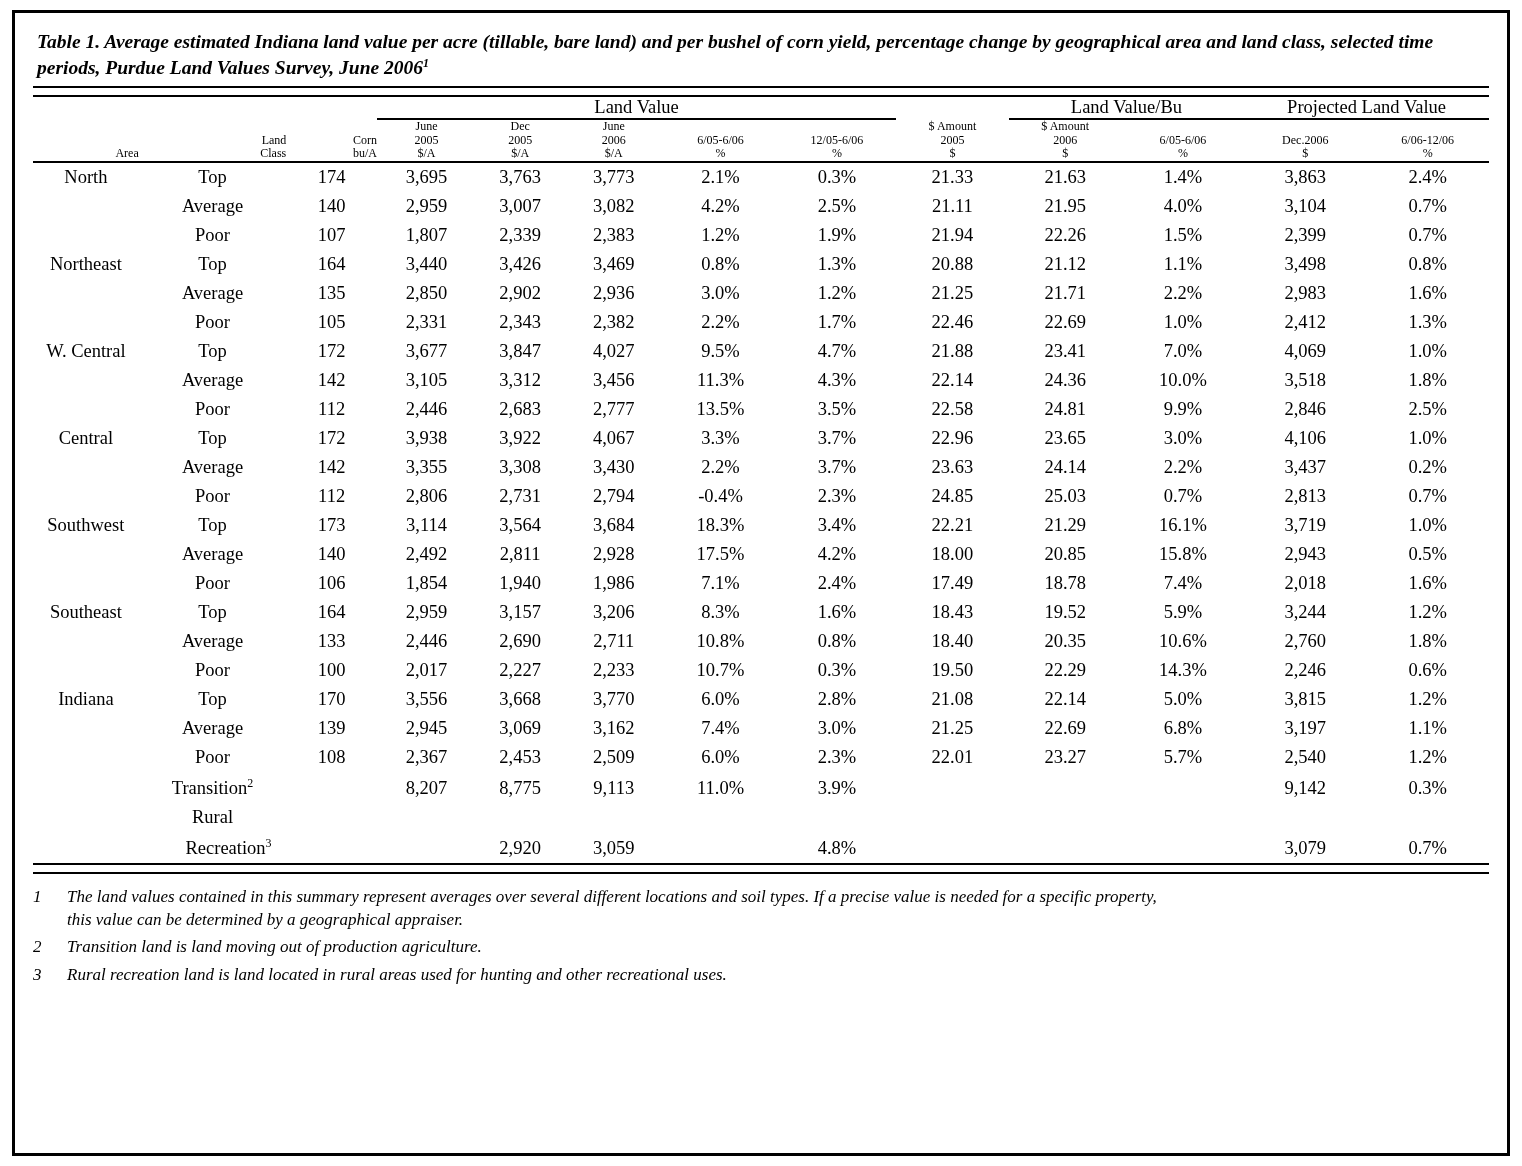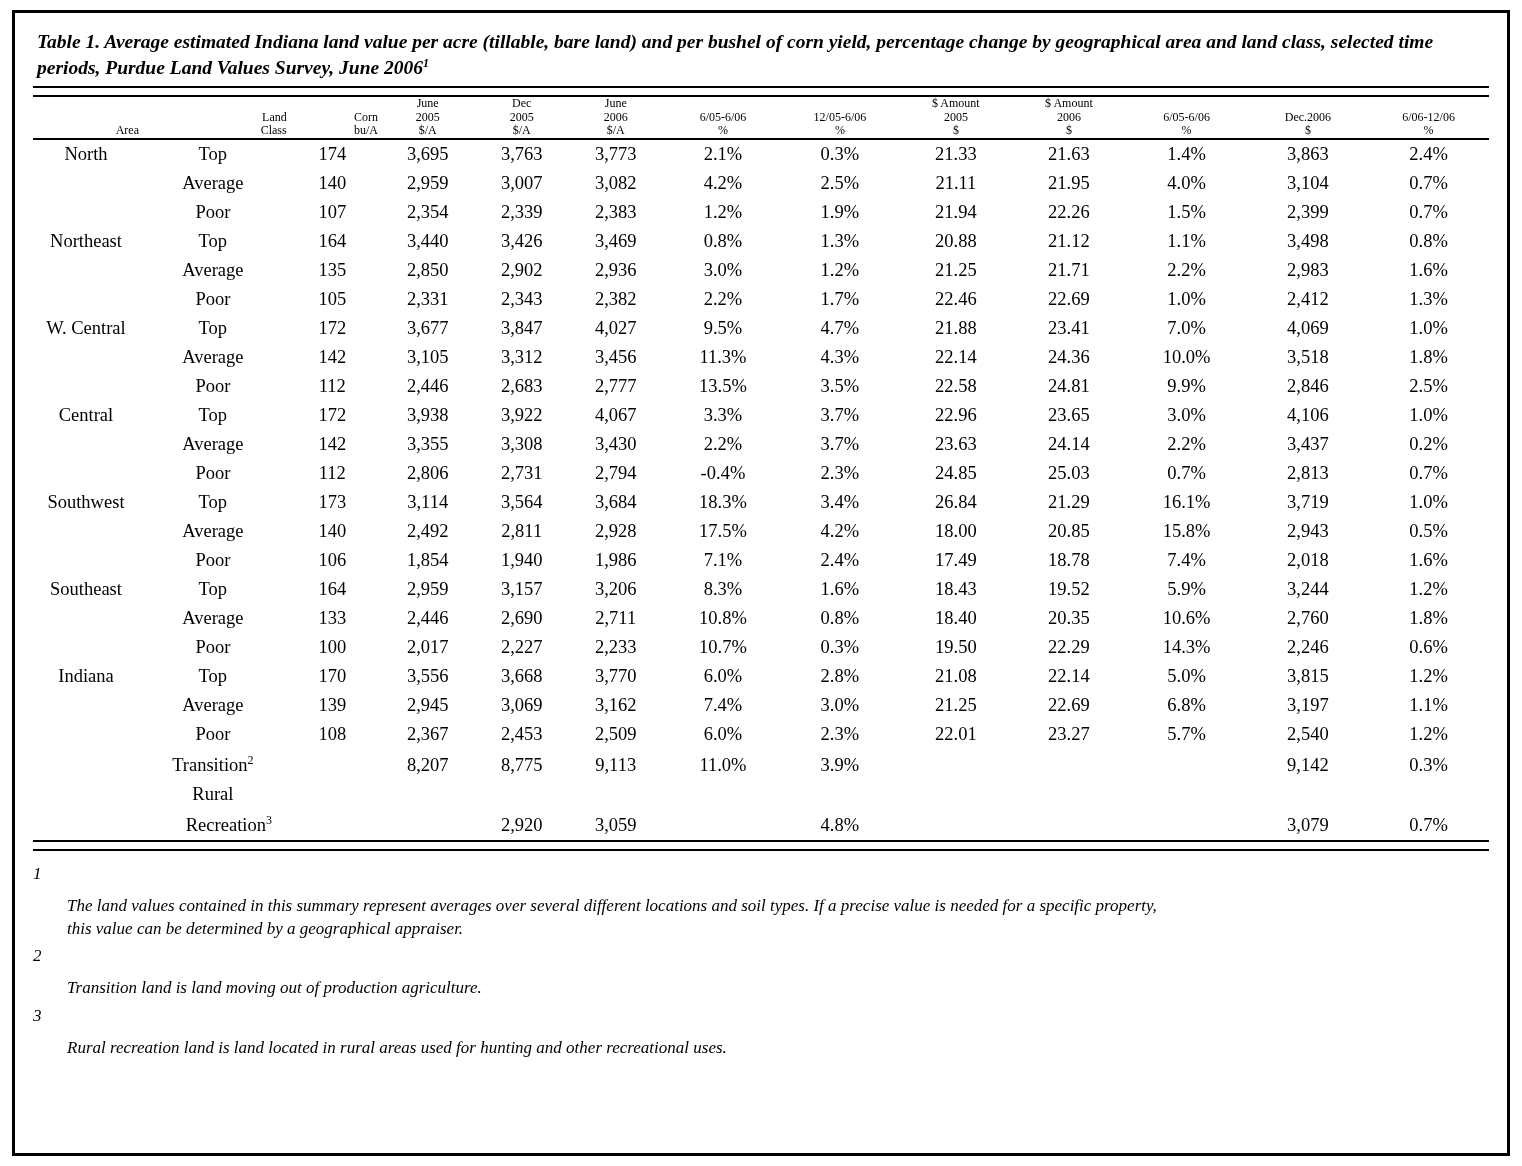--- a/index.html
+++ b/index.html
@@ -128,21 +128,20 @@
     display: flex;
     margin-bottom: 5px;
   }
   .fn-num {
     width: 34px;
     flex: 0 0 34px;
     font-style: italic;
   }
   .fn-text {
     flex: 1 1 auto;
-    margin-top: 32px;
   }
   .fn-text .ind { display: block; }
 </style>
 </head>
 <body>
 
 <div class="page">
   <div class="frame">
 
     <div class="title">
@@ -164,20 +163,29 @@
           <col class="c-bch">
         <col class="c-dec06">
           <col class="c-pch">
       </colgroup>
 
       <tbody>
           <tr class="rule-double">
         <td colspan="13"></td>
       </tr>
 
+      <tr>
+        <td></td>
+            <td></td>
+            <td></td>
+        <td class="grp-head grp-rule" colspan="5">Land Value</td>
+        <td style="width:8px;"></td>
+        <td class="grp-head grp-rule" colspan="2">Land Value/Bu</td>
+        <td class="grp-head grp-rule" colspan="2">Projected Land Value</td>
+      </tr>
 
 
       <tr>
         <td class="col-head left">Area</td>
         <td class="col-head left">
           <span>Land</span><br>
           <span>Class</span>
         </td>
         <td class="col-head left">
           <span>Corn</span><br>
@@ -263,21 +271,21 @@
             <td><span>21.11</span></td>
             <td><span>21.95</span></td>
             <td><span>4.0%</span></td>
             <td><span>3,104</span></td>
             <td><span>0.7%</span></td>
           </tr>
           <tr class="data">
             <td class="area"><span></span></td>
             <td class="class"><span>Poor</span></td>
             <td><span>107</span></td>
-            <td><span>2,354</span></td>
+            <td><span>1,807</span></td>
             <td><span>2,339</span></td>
             <td><span>2,383</span></td>
             <td><span>1.2%</span></td>
             <td><span>1.9%</span></td>
             <td><span>21.94</span></td>
             <td><span>22.26</span></td>
             <td><span>1.5%</span></td>
             <td><span>2,399</span></td>
             <td><span>0.7%</span></td>
           </tr>
@@ -418,21 +426,21 @@
           </tr>
           <tr class="data">
             <td class="area"><span>Southwest</span></td>
             <td class="class"><span>Top</span></td>
             <td><span>173</span></td>
             <td><span>3,114</span></td>
             <td><span>3,564</span></td>
             <td><span>3,684</span></td>
             <td><span>18.3%</span></td>
             <td><span>3.4%</span></td>
-            <td><span>26.84</span></td>
+            <td><span>22.21</span></td>
             <td><span>21.29</span></td>
             <td><span>16.1%</span></td>
             <td><span>3,719</span></td>
             <td><span>1.0%</span></td>
           </tr>
           <tr class="data">
             <td class="area"><span></span></td>
             <td class="class"><span>Average</span></td>
             <td><span>140</span></td>
             <td><span>2,492</span></td>

